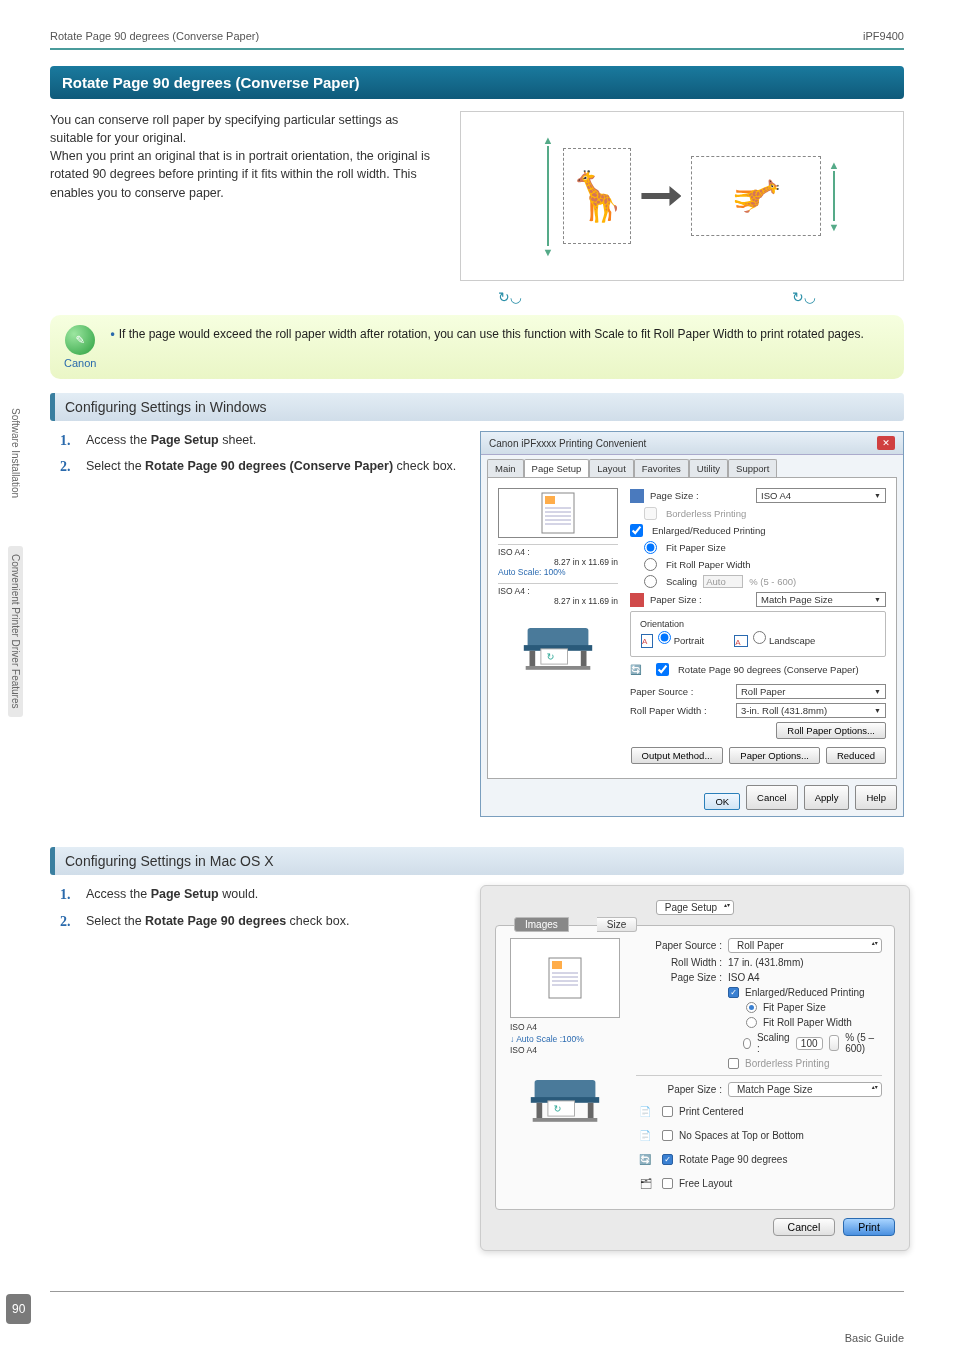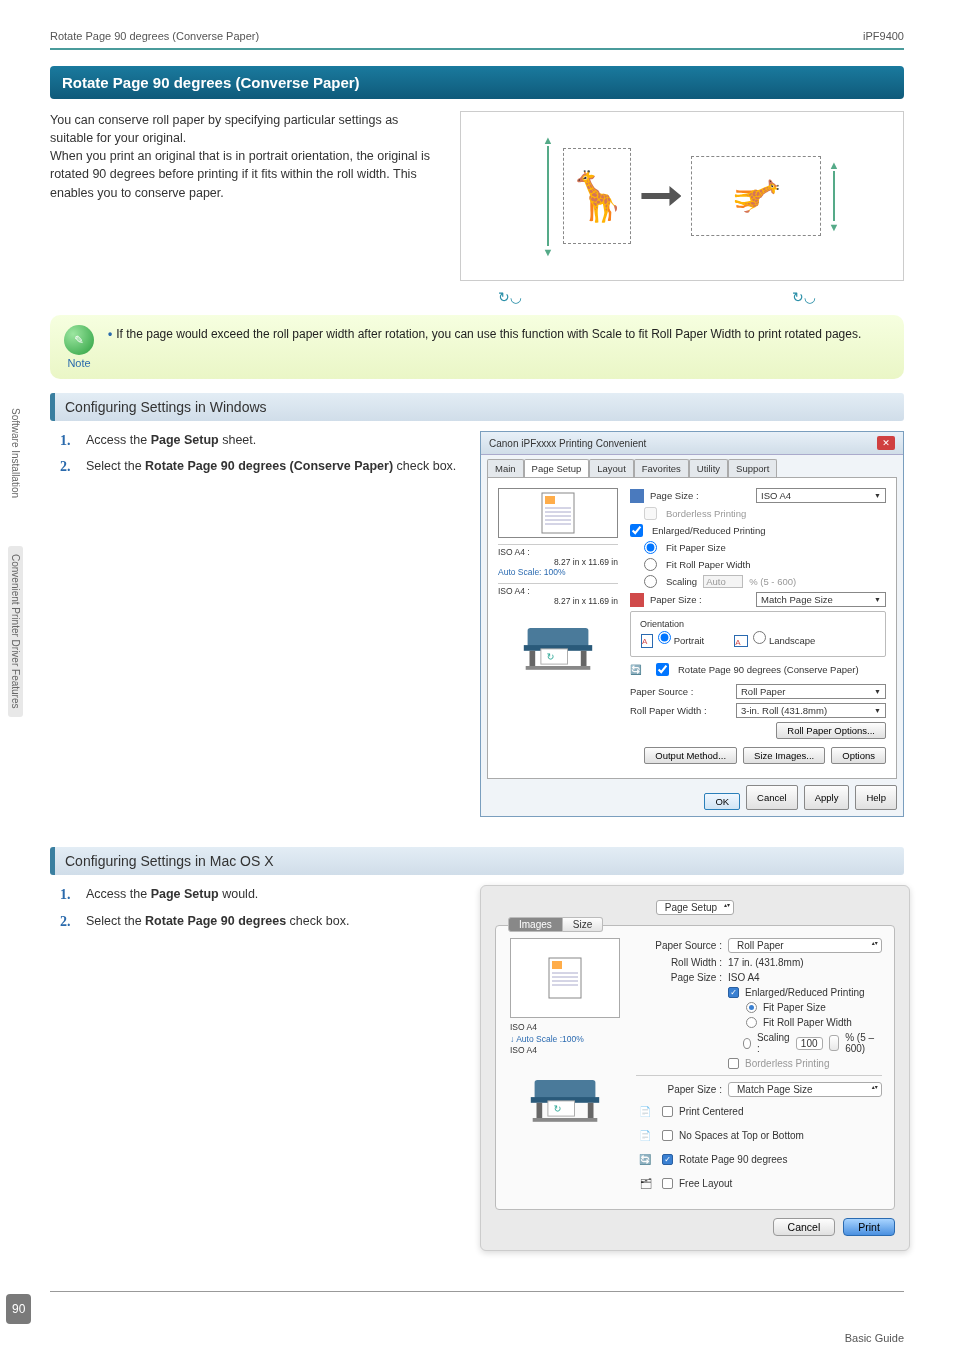--- a/index.html
+++ b/index.html
@@ -66,21 +66,21 @@
     .win-btn.ok { border-color:#2a7fba; background: linear-gradient(#f0f7ff, #d0e4f4); margin-top: 8px; }
     .disabled { color: #999; }
     .spinner { border:1px solid #bbb; padding:0 2px; width:40px; background:#f4f4f4; color:#999; display:inline-block; }
     
     
     .mac-dialog { border: 1px solid #ccc; border-radius: 6px; font-size: 10.5px; background: #eaeaea; padding: 14px; width: 100%; box-shadow: 0 2px 6px rgba(0,0,0,0.15); }
     .mac-top { display:flex; justify-content:center; margin-bottom:10px; }
     .mac-popup { background:#fff; border:1px solid #aaa; border-radius:3px; padding:1px 16px 1px 8px; position:relative; font-size:10px; }
     .mac-popup::after { content:'▴▾'; font-size:6px; position:absolute; right:3px; top:2px; line-height:5px; }
     .mac-frame { border:1px solid #bbb; border-radius:4px; background:#fafafa; position:relative; padding: 12px 12px 12px 140px; min-height: 240px; margin-bottom: 8px; }
-    .mac-tabs-abs { position:absolute; left:12px; top:-9px; display:flex; }
+    .mac-tabs-abs { position:absolute; left:18px; top:-9px; display:flex;gap:28px; }
     .mac-tab { border:1px solid #bbb; padding:1px 10px; background: linear-gradient(#fdfdfd, #e4e4e4); font-size:10px; }
     .mac-tab.active { background:#888; color:#fff; }
     .mac-tab:first-child { border-top-left-radius:3px; border-bottom-left-radius:3px; }
     .mac-tab:last-child { border-top-right-radius:3px; border-bottom-right-radius:3px; border-left:none; }
     .mac-preview-col { position:absolute; left:14px; top:12px; width:110px; font-size:8.5px; }
     .mac-preview-top { border:1px solid #aaa; background:#fff; height:80px; display:flex; align-items:center; justify-content:center; }
     .mac-preview-info { padding: 4px 0 8px; line-height:1.3; }
     .mac-preview-bottom { height: 70px; display:flex; align-items:center; justify-content:center; }
     .mac-row { display:flex; align-items:center; gap:6px; margin-bottom:4px; font-size:10px; }
     .mac-row .lbl { flex:0 0 86px; text-align:right; }
@@ -143,21 +143,21 @@
     </div>
   </div>
   <div style="display:flex; justify-content:center; gap:270px; margin:-10px 0 10px 360px;">
     <span class="roll-marker">↻◡</span>
     <span class="roll-marker">↻◡</span>
   </div>
 
   <div class="note-box">
     <div class="note-icon">
       <div class="circle">✎</div>
-      <span class="nlabel">Note</span>
+      <span class="nlabel">Canon</span>
     </div>
     <div class="note-text"><span class="note-bullet">•</span><span>If the page would exceed the roll paper width after rotation, you can use this function with Scale to fit Roll Paper Width to print rotated pages.</span></div>
   </div>
 
   <div class="subsection-title">Configuring Settings in Windows</div>
   <div class="config-row">
     <div class="config-steps">
       <div class="step">
           <span class="num">1.</span>
           <div><span>Access the </span><span class="bold">Page Setup</span><span> sheet.</span></div>
@@ -278,22 +278,22 @@
                 <div class="win-select">
                   <span>3-in. Roll (431.8mm)</span>
                   <span class="arrow">▼</span>
                 </div>
               </div>
             <div class="win-row" style="justify-content:flex-end">
                 <button class="win-btn">Roll Paper Options...</button>
               </div>
             <div class="win-row" style="justify-content:flex-end;gap:6px;margin-top:8px">
               <button class="win-btn">Output Method...</button>
-              <button class="win-btn">Size Images...</button>
-              <button class="win-btn">Options</button>
+              <button class="win-btn">Paper Options...</button>
+              <button class="win-btn">Reduced</button>
             </div>
           </div>
         </div>
         <div class="win-btn-row">
           <button class="win-btn ok">OK</button>
           <button class="win-btn">Cancel</button>
           <button class="win-btn">Apply</button>
           <button class="win-btn">Help</button>
         </div>
       </div>

